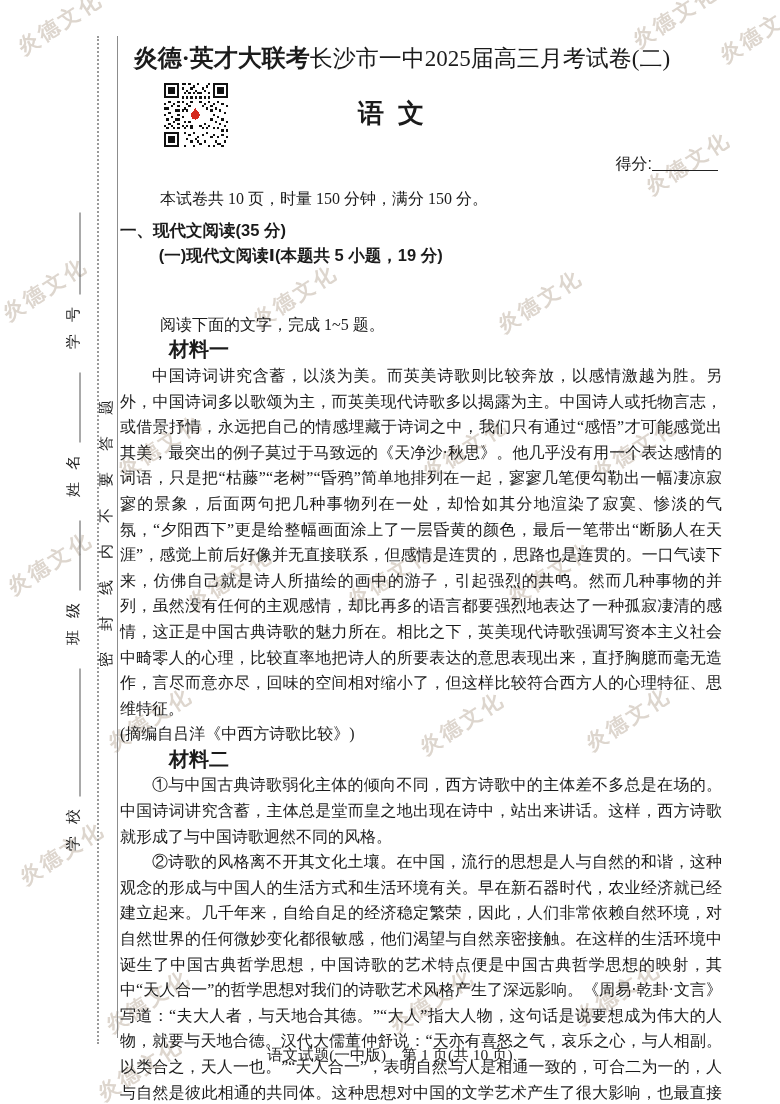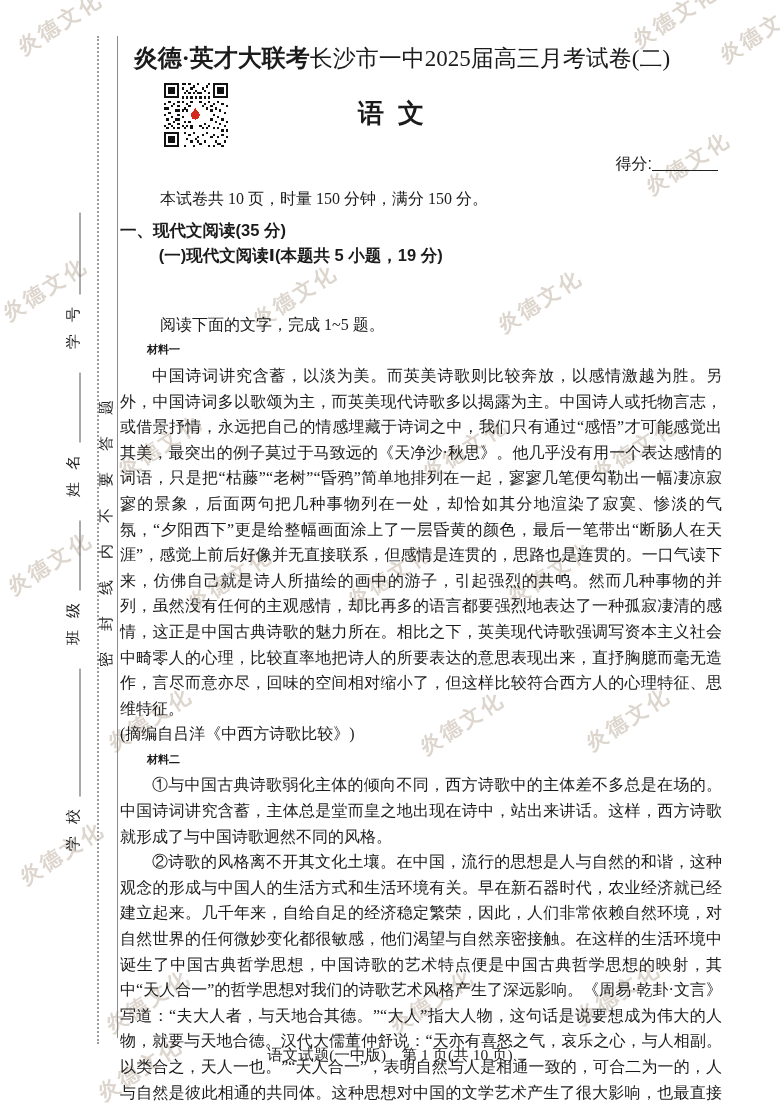--- a/index.html
+++ b/index.html
@@ -51,21 +51,21 @@
     text-align:center;font-weight:bold;font-size:26px;letter-spacing:14px;margin-top:8px;
   }
   .score{position:absolute;top:154px;right:4px;font-size:16px;font-weight:400;}
   .score-line{display:inline-block;width:66px;height:14px;border-bottom:1px solid #222;vertical-align:-2px;}
 
   .flow{position:absolute;top:186px;left:0;width:602px;font-size:16px;line-height:25.6px;text-align:justify;}
   .notice{text-indent:2.5em;}
   .h1{font-weight:bold;font-size:16.5px;margin-top:6px;}
   .h2{font-weight:bold;font-size:16.5px;text-indent:2.35em;}
   .instr{text-indent:2.5em;margin-top:43px;}
-  .mat-label{font-weight:bold;font-size:11px;text-indent:2.45em;}
+  .mat-label{font-weight:bold;font-size:20px;text-indent:2.45em;}
   .para{text-indent:2em;}
   .source{padding-right:2px;}
 
   .footer{position:absolute;top:1045px;left:0;width:780px;text-align:center;font-size:15.5px;color:#222;}
   .promo{
     position:absolute;top:1072px;left:0;width:780px;text-align:center;
     font-size:17px;font-weight:bold;color:#b01212;margin-top:48px;
   }
 </style>
 </head>

